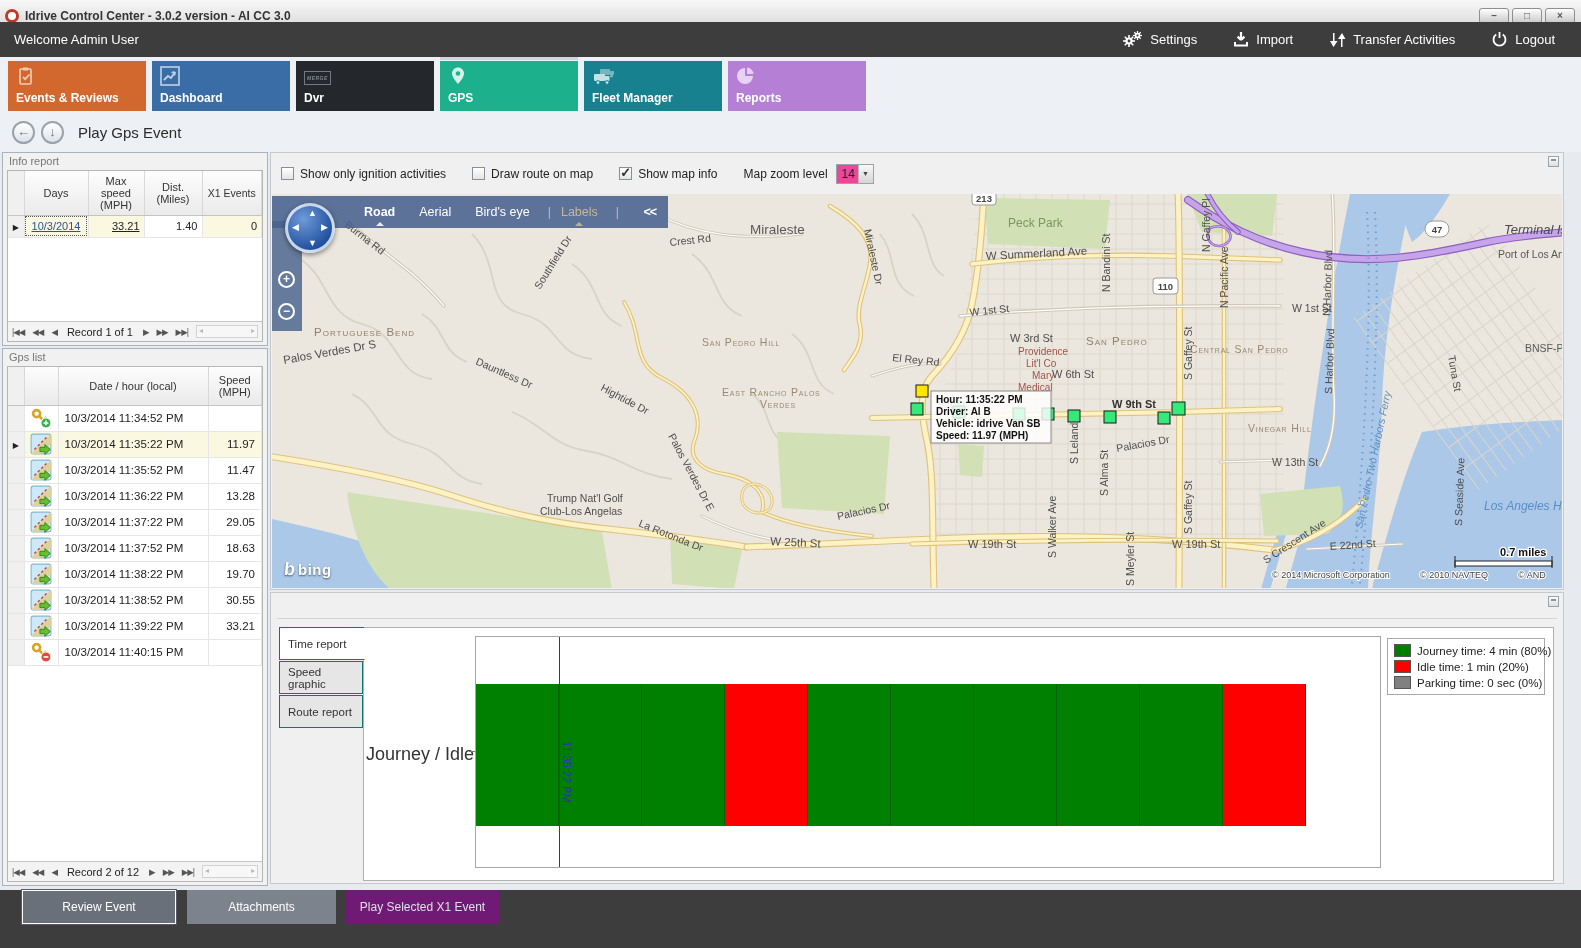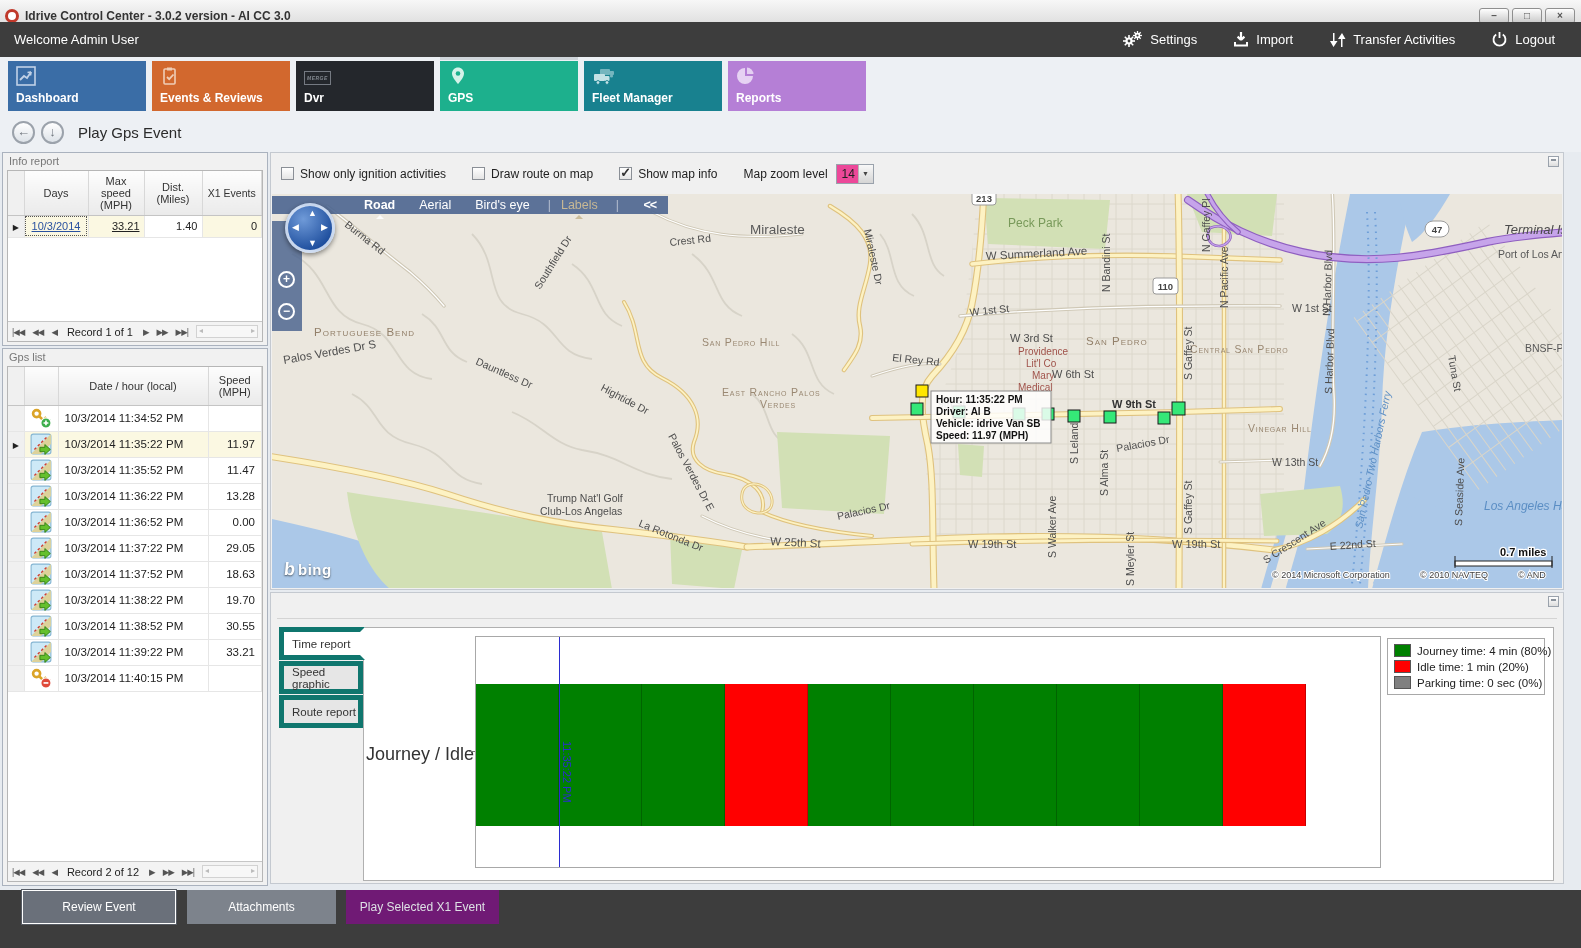--- a/index.html
+++ b/index.html
@@ -104,21 +104,21 @@
   .city{fill:#5a5a5a;font-size:13.5px}
   .grn{fill:#78995a;font-size:12px}
   .wl{fill:#5b8ec4;font-style:italic}
   .wlb{fill:#4a4a4a;font-style:italic;font-size:13px}
   .med{fill:#a0524a;font-size:10px}
   .shieldtxt{font-size:9.5px;font-weight:bold;fill:#444;text-anchor:middle}
   .faint{fill:#9a9a9a}
   .cr{font-size:9px;fill:#3f3f3f;stroke:#fff;stroke-width:2px;paint-order:stroke}
   .scl{font-size:11px;fill:#111;font-weight:bold;stroke:#fff;stroke-width:2.5px;paint-order:stroke}
   .tt{font-size:10px;font-weight:bold;fill:#111}
-  .map-toolbar{position:absolute;left:0;top:2px;width:396px;height:18px;background:rgba(72,98,142,.88);
+  .map-toolbar{position:absolute;left:0;top:2px;width:396px;height:32px;background:rgba(72,98,142,.88);
     color:#fff;display:flex;align-items:center;font-size:12.5px;z-index:10}
   .mtb-item{margin-left:24px;cursor:pointer;position:relative}
   .mtb-road{margin-left:92px;font-weight:bold}
   .mtb-road::after{content:"";position:absolute;left:50%;margin-left:-4px;bottom:-7px;
     border:4px solid transparent;border-bottom-color:rgba(255,255,255,.85)}
   .mtb-labels{color:#c8b894}
   .mtb-labels::after{content:"";position:absolute;left:50%;margin-left:-4px;bottom:-7px;
     border:4px solid transparent;border-bottom-color:rgba(200,184,148,.9)}
   .mtb-sep{margin-left:18px;color:rgba(255,255,255,.5)}
   .mtb-collapse{margin-left:auto;margin-right:12px;cursor:pointer;font-weight:bold;letter-spacing:-1px}
@@ -133,21 +133,21 @@
   .zbtn.zi::before{content:"+"}.zbtn.zo::before{content:"−"}
   .bing-logo{position:absolute;left:12px;bottom:8px;z-index:8;color:#fff;
     text-shadow:0 1px 2px rgba(0,0,0,.6);display:flex;align-items:baseline;gap:3px}
   .bing-b{font-size:18px;font-weight:bold;transform:skewX(-6deg)}
   .bing-txt{font-size:15px;font-weight:bold;letter-spacing:.5px}
 
   
   .chart-panel{position:absolute;left:270px;top:592px;width:1294px;height:292px;
     background:#f0f0f0;border:1px solid #c4c9d0}
   .ct-topline{position:absolute;left:6px;right:6px;top:25px;height:1px;background:#d4d4d4}
-  .ct-tab{position:absolute;left:8px;width:84px;height:33px;background:#e6e6e6;border:5px solid #0f766e;
+  .ct-tab{position:absolute;left:8px;width:84px;height:33px;background:#e6e6e6;border:1px solid #0f766e;
     font-size:11.5px;color:#333;display:flex;align-items:center;padding-left:8px;cursor:pointer}
   .ct-tab.t0{top:34px}.ct-tab.t1{top:68px}.ct-tab.t2{top:102px}
   .ct-tab.active{background:#fff;width:86px;z-index:3;border-right-color:#fff}
   .chart-outer{position:absolute;left:92px;top:34px;width:1191px;height:254px;background:#fff;
     border:1px solid #b0b0b0}
   .plot{position:absolute;left:111px;top:8px;width:906px;height:232px;border:1px solid #a8a8a8;background:#fff}
   .ylab{position:absolute;left:-110px;top:107px;width:100px;text-align:right;font-size:18px;color:#333;white-space:nowrap}
   .ytick{position:absolute;left:-7px;top:114px;width:6px;height:1px;background:#777}
   .bar-track{position:absolute;left:0;top:47px;height:142px;width:830px;display:flex}
   .seg{height:100%}
@@ -232,35 +232,35 @@
         <path d="M5.2 3.6 a6 6 0 1 0 6.6 0" stroke="#fff" stroke-width="1.8" fill="none"></path>
         <line x1="8.5" y1="1" x2="8.5" y2="7" stroke="#fff" stroke-width="1.8"></line>
       </svg>
         </span>
       <span>Logout</span>
     </span>
   </span>
 </div>
 
 <div class="navrow">
+  <div class="tab" style="background:#d2682e">
+    <span class="ticon"><svg width="20" height="20" viewBox="0 0 20 20">
+      <rect x="4" y="3" width="11" height="15" rx="1" fill="none" stroke="#f2d9c6" stroke-width="1.6"></rect>
+      <rect x="7" y="1.5" width="5" height="3" fill="#f2d9c6"></rect>
+      <path d="M7 11 l2.2 2.2 L13.5 8.5" stroke="#f2d9c6" stroke-width="1.8" fill="none"></path>
+    </svg></span>
+    <span class="tlabel">Events &amp; Reviews</span>
+  </div>
   <div class="tab" style="background:#3a6da6">
     <span class="ticon"><svg width="20" height="20" viewBox="0 0 20 20">
       <rect x="1" y="1" width="18" height="18" fill="none" stroke="#cfdcee" stroke-width="1.6"></rect>
       <path d="M4 14 L8 10 L11 12 L15 6" stroke="#cfdcee" stroke-width="1.8" fill="none"></path>
       <path d="M15 6 l-3.5 .5 M15 6 l-.5 3.5" stroke="#cfdcee" stroke-width="1.6" fill="none"></path>
     </svg></span>
     <span class="tlabel">Dashboard</span>
-  </div>
-  <div class="tab" style="background:#d2682e">
-    <span class="ticon"><svg width="20" height="20" viewBox="0 0 20 20">
-      <rect x="4" y="3" width="11" height="15" rx="1" fill="none" stroke="#f2d9c6" stroke-width="1.6"></rect>
-      <rect x="7" y="1.5" width="5" height="3" fill="#f2d9c6"></rect>
-      <path d="M7 11 l2.2 2.2 L13.5 8.5" stroke="#f2d9c6" stroke-width="1.8" fill="none"></path>
-    </svg></span>
-    <span class="tlabel">Events &amp; Reviews</span>
   </div>
   <div class="tab" style="background:#24272c">
     <span class="ticon"><span class="mergebox">MERGE</span></span>
     <span class="tlabel">Dvr</span>
   </div>
   <div class="tab active" style="background:#1db08d">
     <span class="ticon"><svg width="20" height="20" viewBox="0 0 20 20">
       <path d="M10 1.5 C13.3 1.5 16 4.2 16 7.5 C16 11.7 10 18 10 18 C10 18 4 11.7 4 7.5 C4 4.2 6.7 1.5 10 1.5 Z" fill="#eafaf4"></path>
       <circle cx="10" cy="7.5" r="2.3" fill="#1db08d"></circle>
     </svg></span>
@@ -399,31 +399,20 @@
             <tr>
               <td class="c-ind"><span class="rowptr"></span></td>
               <td class="c-ico"><span class="gicon"><svg viewBox="0 0 20 20" width="22" height="22">
                     <rect x="1" y="1" width="18" height="18" rx="2" fill="#cde9f7" stroke="#86b6d3"></rect>
                     <path d="M1 19 L19 1 L19 10 L10 19 Z" fill="#ddd29a"></path>
                     <path d="M4 15 L15 4" stroke="#d04030" stroke-width="1.3" stroke-dasharray="2.4,2" fill="none"></path>
                     <path d="M9 13 h4.5 v-2.5 l5 4.5 -5 4.5 V17 H9 Z" fill="#64c02c" stroke="#2f7d12" stroke-width="0.8"></path>
                   </svg></span></td>
               <td class="c-date">10/3/2014 11:36:22 PM</td>
               <td class="c-speed">13.28</td>
-            </tr>
-            <tr>
-              <td class="c-ind"><span class="rowptr"></span></td>
-              <td class="c-ico"><span class="gicon"><svg viewBox="0 0 20 20" width="22" height="22">
-                    <rect x="1" y="1" width="18" height="18" rx="2" fill="#cde9f7" stroke="#86b6d3"></rect>
-                    <path d="M1 19 L19 1 L19 10 L10 19 Z" fill="#ddd29a"></path>
-                    <path d="M4 15 L15 4" stroke="#d04030" stroke-width="1.3" stroke-dasharray="2.4,2" fill="none"></path>
-                    <path d="M9 13 h4.5 v-2.5 l5 4.5 -5 4.5 V17 H9 Z" fill="#64c02c" stroke="#2f7d12" stroke-width="0.8"></path>
-                  </svg></span></td>
-              <td class="c-date">10/3/2014 11:36:52 PM</td>
-              <td class="c-speed">0.00</td>
             </tr>
             <tr>
               <td class="c-ind"><span class="rowptr"></span></td>
               <td class="c-ico"><span class="gicon"><svg viewBox="0 0 20 20" width="22" height="22">
                     <rect x="1" y="1" width="18" height="18" rx="2" fill="#cde9f7" stroke="#86b6d3"></rect>
                     <path d="M1 19 L19 1 L19 10 L10 19 Z" fill="#ddd29a"></path>
                     <path d="M4 15 L15 4" stroke="#d04030" stroke-width="1.3" stroke-dasharray="2.4,2" fill="none"></path>
                     <path d="M9 13 h4.5 v-2.5 l5 4.5 -5 4.5 V17 H9 Z" fill="#64c02c" stroke="#2f7d12" stroke-width="0.8"></path>
                   </svg></span></td>
               <td class="c-date">10/3/2014 11:37:22 PM</td>

